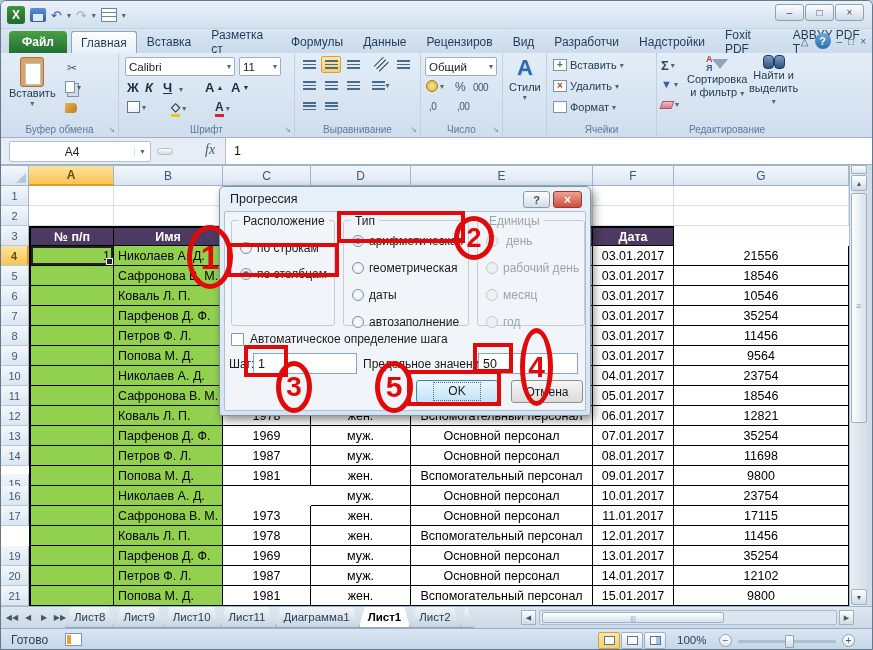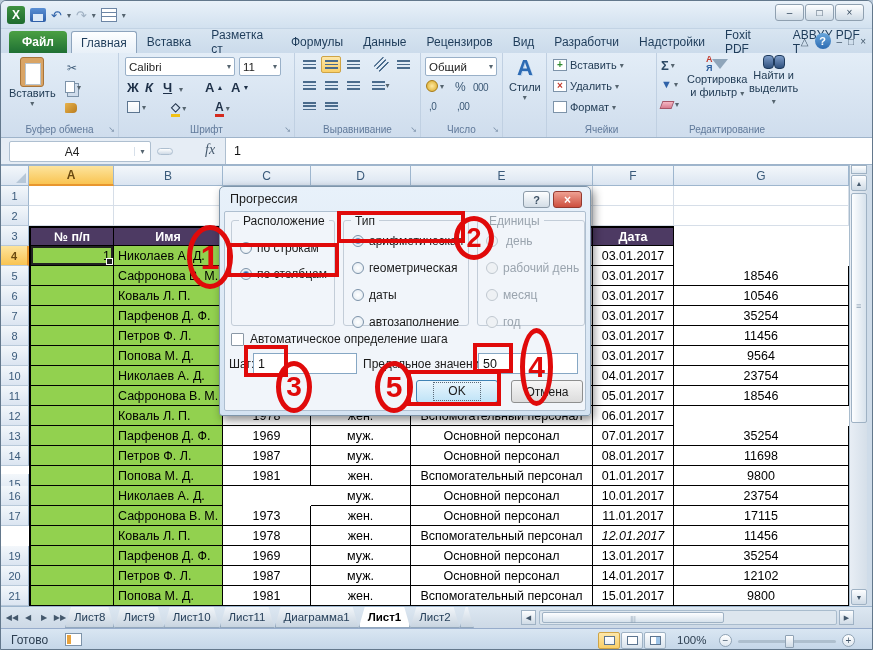--- a/index.html
+++ b/index.html
@@ -428,20 +428,21 @@
       <div class="cell thead" style="left: 310px; top: 40px; width: 100px;"></div>
       <div class="cell thead" style="left: 410px; top: 40px; width: 182px;"></div>
       <div class="cell thead" style="left: 592px; top: 40px; width: 81px;">Дата</div>
       <span class="rownum sel" style="top: 60px;">4</span>
       <div class="cell green bl selcell ar" style="left: 28px; top: 60px; width: 85px;">1</div>
       <div class="cell green al" style="left: 113px; top: 60px; width: 109px;">Николаев А. Д.</div>
       <div class="cell data" style="left: 222px; top: 60px; width: 88px;"></div>
       <div class="cell data" style="left: 310px; top: 60px; width: 100px;"></div>
       <div class="cell data" style="left: 410px; top: 60px; width: 182px;"></div>
       <div class="cell data" style="left: 592px; top: 60px; width: 81px;">03.01.2017</div>
+      <div class="cell data" style="left: 673px; top: 60px; width: 175px;">21556</div>
       <span class="rownum" style="top: 80px;">5</span>
       <div class="cell green bl" style="left: 28px; top: 80px; width: 85px;"></div>
       <div class="cell green al" style="left: 113px; top: 80px; width: 109px;">Сафронова В. М.</div>
       <div class="cell data" style="left: 222px; top: 80px; width: 88px;"></div>
       <div class="cell data" style="left: 310px; top: 80px; width: 100px;"></div>
       <div class="cell data" style="left: 410px; top: 80px; width: 182px;"></div>
       <div class="cell data" style="left: 592px; top: 80px; width: 81px;">03.01.2017</div>
       <div class="cell data" style="left: 673px; top: 80px; width: 175px;">18546</div>
       <span class="rownum" style="top: 100px;">6</span>
       <div class="cell green bl" style="left: 28px; top: 100px; width: 85px;"></div>
@@ -491,20 +492,21 @@
       <div class="cell data" style="left: 410px; top: 200px; width: 182px;"></div>
       <div class="cell data" style="left: 592px; top: 200px; width: 81px;">05.01.2017</div>
       <div class="cell data" style="left: 673px; top: 200px; width: 175px;">18546</div>
       <span class="rownum" style="top: 220px;">12</span>
       <div class="cell green bl" style="left: 28px; top: 220px; width: 85px;"></div>
       <div class="cell green al" style="left: 113px; top: 220px; width: 109px;">Коваль Л. П.</div>
       <div class="cell data" style="left: 222px; top: 220px; width: 88px;">1978</div>
       <div class="cell data" style="left: 310px; top: 220px; width: 100px;">жен.</div>
       <div class="cell data" style="left: 410px; top: 220px; width: 182px;">Вспомогательный персонал</div>
       <div class="cell data" style="left: 592px; top: 220px; width: 81px;">06.01.2017</div>
+      <div class="cell data" style="left: 673px; top: 220px; width: 175px;">12821</div>
       <span class="rownum" style="top: 240px;">13</span>
       <div class="cell green bl" style="left: 28px; top: 240px; width: 85px;"></div>
       <div class="cell green al" style="left: 113px; top: 240px; width: 109px;">Парфенов Д. Ф.</div>
       <div class="cell data" style="left: 222px; top: 240px; width: 88px;">1969</div>
       <div class="cell data" style="left: 310px; top: 240px; width: 100px;">муж.</div>
       <div class="cell data" style="left: 410px; top: 240px; width: 182px;">Основной персонал</div>
       <div class="cell data" style="left: 592px; top: 240px; width: 81px;">07.01.2017</div>
       <div class="cell data" style="left: 673px; top: 240px; width: 175px;">35254</div>
       <span class="rownum" style="top: 260px;">14</span>
       <div class="cell green bl" style="left: 28px; top: 260px; width: 85px;"></div>
@@ -513,21 +515,21 @@
       <div class="cell data" style="left: 310px; top: 260px; width: 100px;">муж.</div>
       <div class="cell data" style="left: 410px; top: 260px; width: 182px;">Основной персонал</div>
       <div class="cell data" style="left: 592px; top: 260px; width: 81px;">08.01.2017</div>
       <div class="cell data" style="left: 673px; top: 260px; width: 175px;">11698</div>
       <span class="rownum" style="top: 280px; margin-top: 8px;">15</span>
       <div class="cell green bl" style="left: 28px; top: 280px; width: 85px;"></div>
       <div class="cell green al" style="left: 113px; top: 280px; width: 109px;">Попова М. Д.</div>
       <div class="cell data" style="left: 222px; top: 280px; width: 88px;">1981</div>
       <div class="cell data" style="left: 310px; top: 280px; width: 100px;">жен.</div>
       <div class="cell data" style="left: 410px; top: 280px; width: 182px;">Вспомогательный персонал</div>
-      <div class="cell data" style="left: 592px; top: 280px; width: 81px;">01.01.2017</div>
+      <div class="cell data" style="left: 592px; top: 280px; width: 81px;">09.01.2017</div>
       <div class="cell data" style="left: 673px; top: 280px; width: 175px;">9800</div>
       <span class="rownum" style="top: 300px;">16</span>
       <div class="cell green bl" style="left: 28px; top: 300px; width: 85px;"></div>
       <div class="cell green al" style="left: 113px; top: 300px; width: 109px;">Николаев А. Д.</div>
       <div class="cell data" style="left: 222px; top: 300px; width: 88px; margin-top: 20px;">1985</div>
       <div class="cell data" style="left: 310px; top: 300px; width: 100px;">муж.</div>
       <div class="cell data" style="left: 410px; top: 300px; width: 182px;">Основной персонал</div>
       <div class="cell data" style="left: 592px; top: 300px; width: 81px;">10.01.2017</div>
       <div class="cell data" style="left: 673px; top: 300px; width: 175px;">23754</div>
       <span class="rownum" style="top: 320px;">17</span>
@@ -537,21 +539,21 @@
       <div class="cell data" style="left: 310px; top: 320px; width: 100px;">жен.</div>
       <div class="cell data" style="left: 410px; top: 320px; width: 182px;">Основной персонал</div>
       <div class="cell data" style="left: 592px; top: 320px; width: 81px;">11.01.2017</div>
       <div class="cell data" style="left: 673px; top: 320px; width: 175px;">17115</div>
       <span class="rownum" style="top: 340px; margin-top: 20px;">18</span>
       <div class="cell green bl" style="left: 28px; top: 340px; width: 85px;"></div>
       <div class="cell green al" style="left: 113px; top: 340px; width: 109px;">Коваль Л. П.</div>
       <div class="cell data" style="left: 222px; top: 340px; width: 88px;">1978</div>
       <div class="cell data" style="left: 310px; top: 340px; width: 100px;">жен.</div>
       <div class="cell data" style="left: 410px; top: 340px; width: 182px;">Вспомогательный персонал</div>
-      <div class="cell data" style="left: 592px; top: 340px; width: 81px; font-style: italic;">12.01.2017</div>
+      <div class="cell data" style="left: 592px; top: 340px; width: 81px;">12.01.2017</div>
       <div class="cell data" style="left: 673px; top: 340px; width: 175px;">11456</div>
       <span class="rownum" style="top: 360px;">19</span>
       <div class="cell green bl" style="left: 28px; top: 360px; width: 85px;"></div>
       <div class="cell green al" style="left: 113px; top: 360px; width: 109px;">Парфенов Д. Ф.</div>
       <div class="cell data" style="left: 222px; top: 360px; width: 88px;">1969</div>
       <div class="cell data" style="left: 310px; top: 360px; width: 100px;">муж.</div>
       <div class="cell data" style="left: 410px; top: 360px; width: 182px;">Основной персонал</div>
       <div class="cell data" style="left: 592px; top: 360px; width: 81px;">13.01.2017</div>
       <div class="cell data" style="left: 673px; top: 360px; width: 175px;">35254</div>
       <span class="rownum" style="top: 380px;">20</span>

